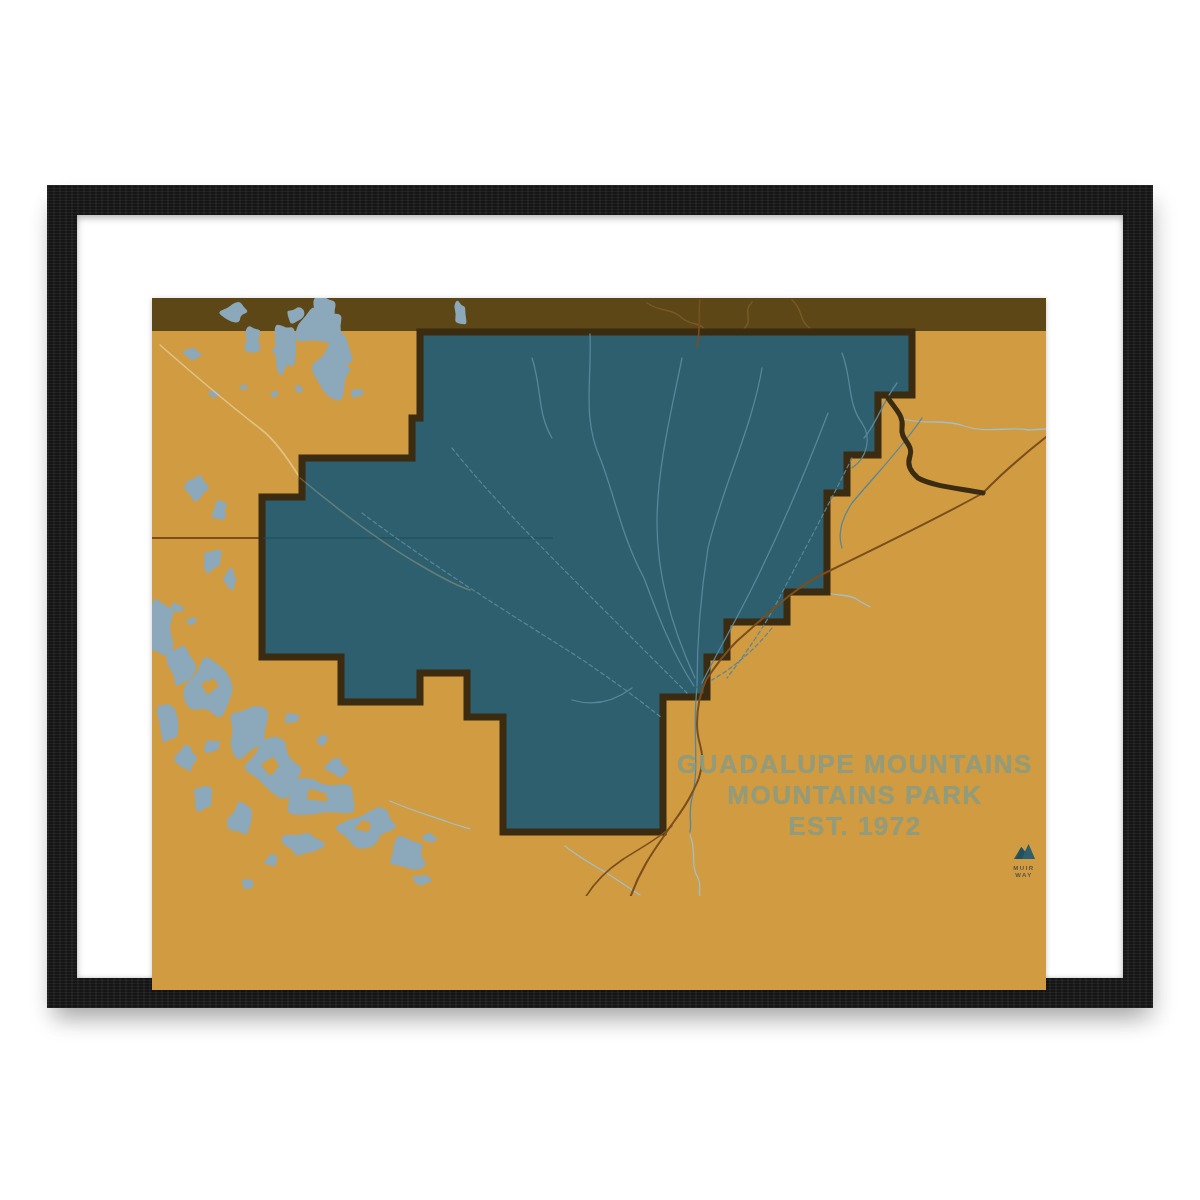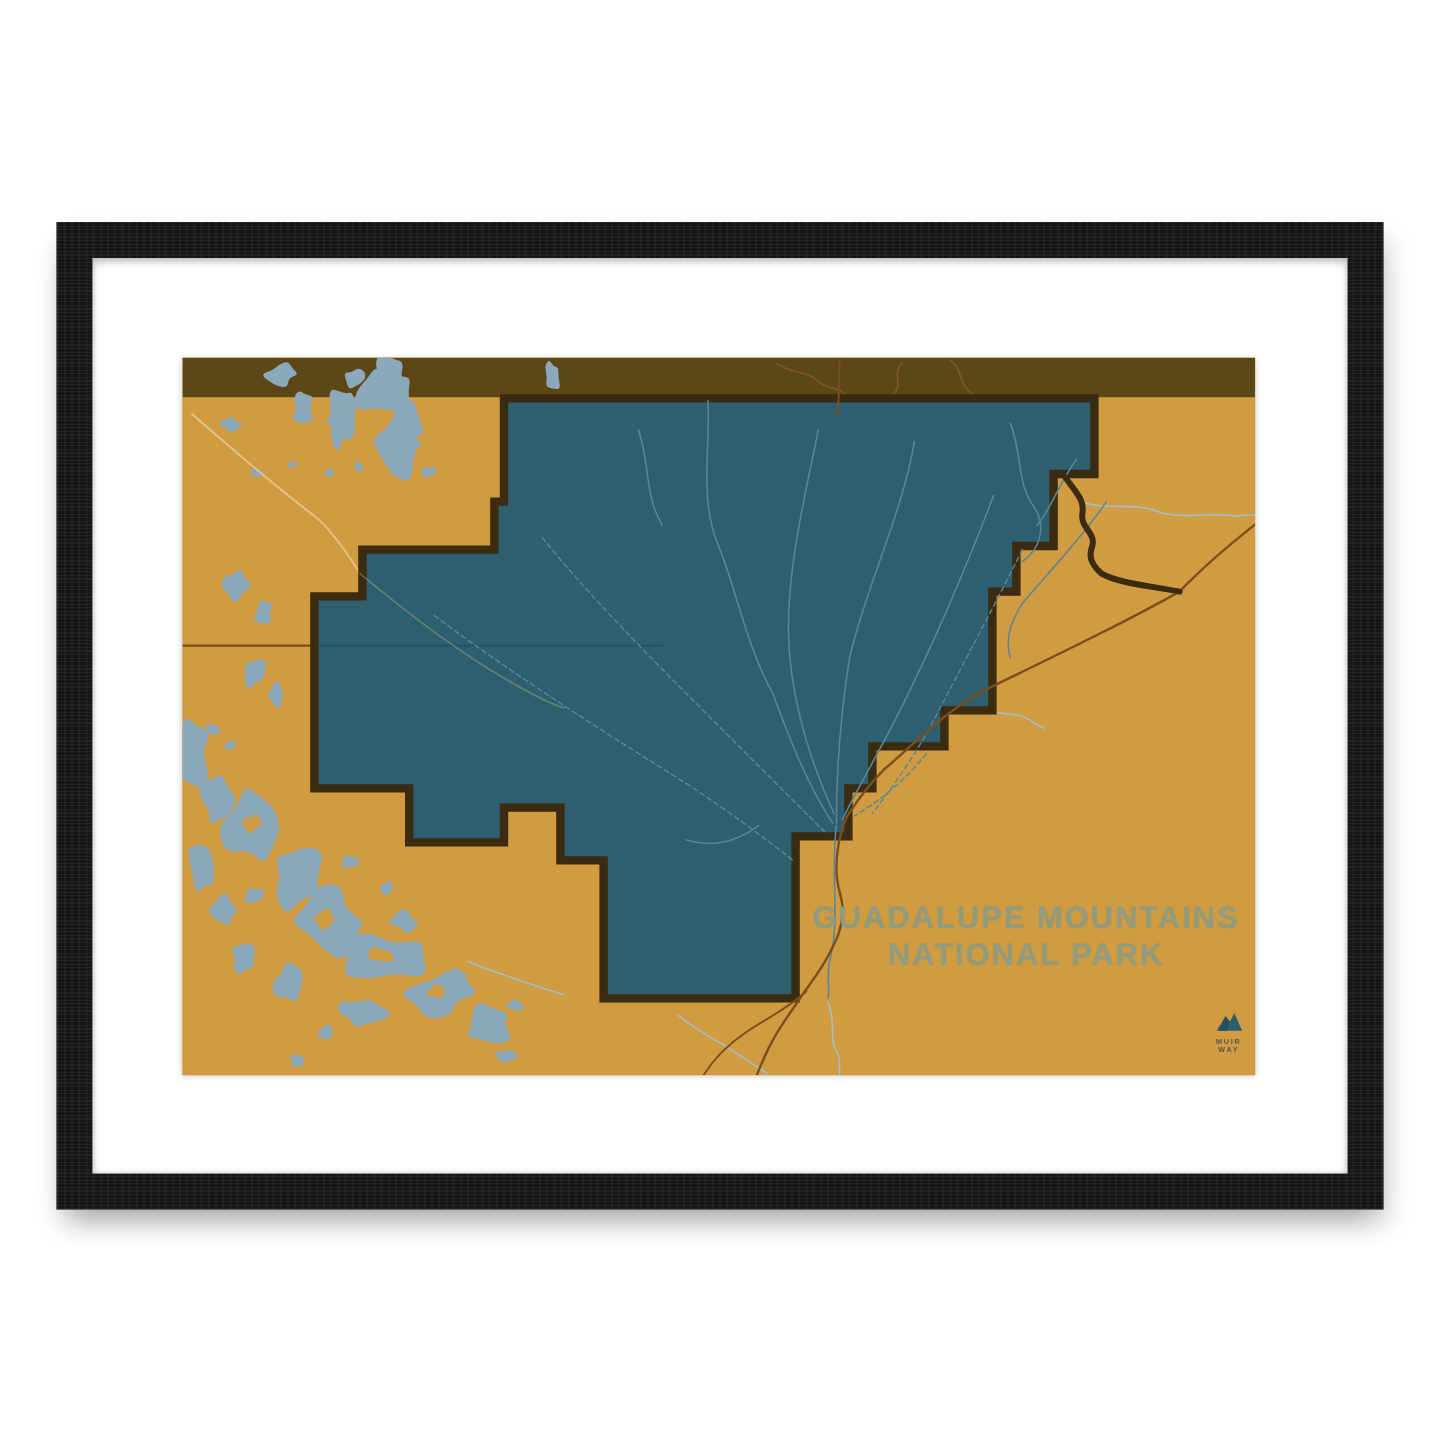--- a/index.html
+++ b/index.html
@@ -13,21 +13,21 @@
       repeating-linear-gradient(90deg, rgba(255,255,255,0.04) 0 2px, rgba(0,0,0,0) 2px 6px),
       #151515;
     box-shadow: 0 16px 24px -8px rgba(0,0,0,0.30), 6px 12px 20px rgba(0,0,0,0.10);
   }
   .mat{
     position:absolute;left:30px;top:30px;right:30px;bottom:30px;
     background:#ffffff;
     box-shadow: inset 0 3px 7px rgba(0,0,0,0.28), inset 0 -1px 3px rgba(0,0,0,0.10);
   }
   .print{
-    position:absolute;left:75px;top:83px;width:894px;height:598px;
+    position:absolute;left:75px;top:83px;width:894px;height:692px;
     background:var(--c-ochre,#d09b41);
     box-shadow: 0 1px 5px rgba(0,0,0,0.22);
     overflow:hidden;
   }
   .print svg{position:absolute;left:0;top:0;width:894px;height:598px;display:block;}
 
   .title-block{
     position:absolute;left:483px;top:451px;width:440px;
     text-align:center;
     color:var(--c-title,#8d9d84);
@@ -132,21 +132,22 @@
             <path d="M300,150 C340,200 390,250 450,310 C480,340 510,370 535,395" fill="none" stroke="#57879a" stroke-width="1.2" stroke-linecap="round" stroke-linejoin="round" stroke-dasharray="4 3"></path>
             <path d="M210,215 C270,260 340,305 420,355 C455,378 485,400 510,420" fill="none" stroke="#57879a" stroke-width="1.2" stroke-linecap="round" stroke-linejoin="round" stroke-dasharray="4 3"></path>
             <path d="M620,330 C600,355 580,370 560,382" fill="none" stroke="#57879a" stroke-width="1.2" stroke-linecap="round" stroke-linejoin="round" stroke-dasharray="4 3"></path>
             <path d="M894,139 C870,158 850,175 831,195 C790,218 745,240 675,274 C640,290 610,322 585,343 C570,358 562,370 554,382 C548,395 545,410 545,426 C545,445 552,452 550,464 C549,478 545,485 540,495 C532,512 520,525 512,538 C500,555 488,572 478,600" fill="none" stroke="#7b4e1d" stroke-width="2" stroke-linecap="round" stroke-linejoin="round"></path>
             <path d="M520,528 C505,542 488,550 470,562 C455,572 442,585 433,600" fill="none" stroke="#7b4e1d" stroke-width="1.6" stroke-linecap="round" stroke-linejoin="round"></path>
             <path d="M548,2 C546,15 549,30 545,49" fill="none" stroke="#7b4e1d" stroke-width="1.6" stroke-linecap="round" stroke-linejoin="round"></path>
             <path d="M736,100 C744,112 752,118 750,130 C748,142 762,146 758,158 C754,168 760,175 766,180 C780,188 805,190 831,195" fill="none" stroke="#3a2b11" stroke-width="5" stroke-linecap="round" stroke-linejoin="round"></path>
           </svg>
         <div class="title-block">
           <div>GUADALUPE MOUNTAINS</div>
-          <div>NATIONAL PARK</div>
+          <div>MOUNTAINS PARK</div>
+          <div>EST. 1972</div>
         </div>
         <div class="logo">
           <svg viewBox="0 0 26 20">
             <path d="M2,18 L10,5 L14,10 L18,2 L25,18 Z" fill="#2d5f6f"></path>
             <path d="M10,5 L14,10 L11,18 L4,18 Z" fill="#235060"></path>
           </svg>
           <div class="logo-text">MUIR</div>
           <div class="logo-text">WAY</div>
         </div>
       </div>

